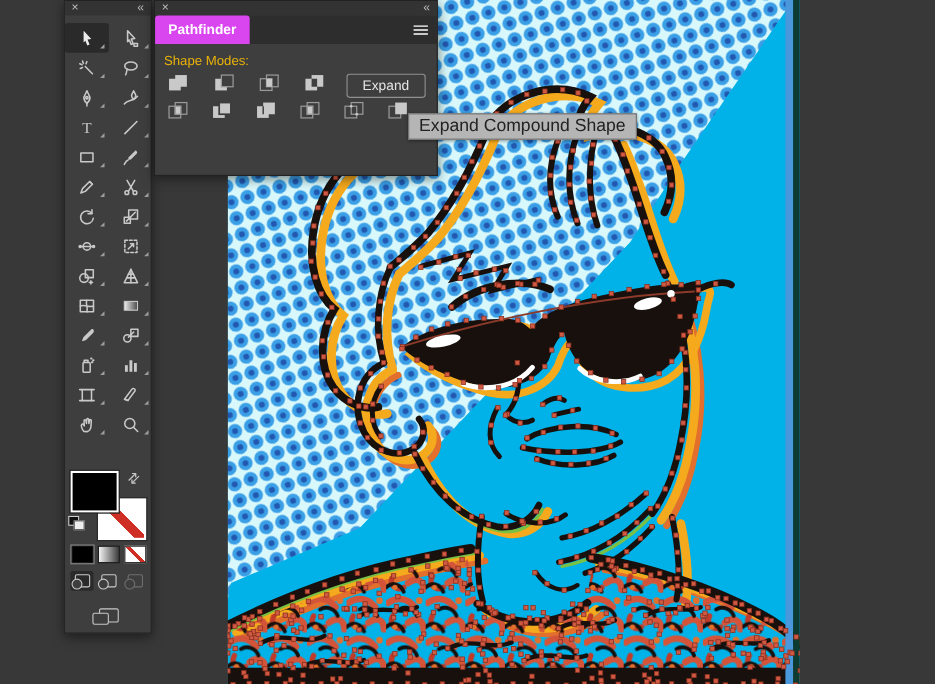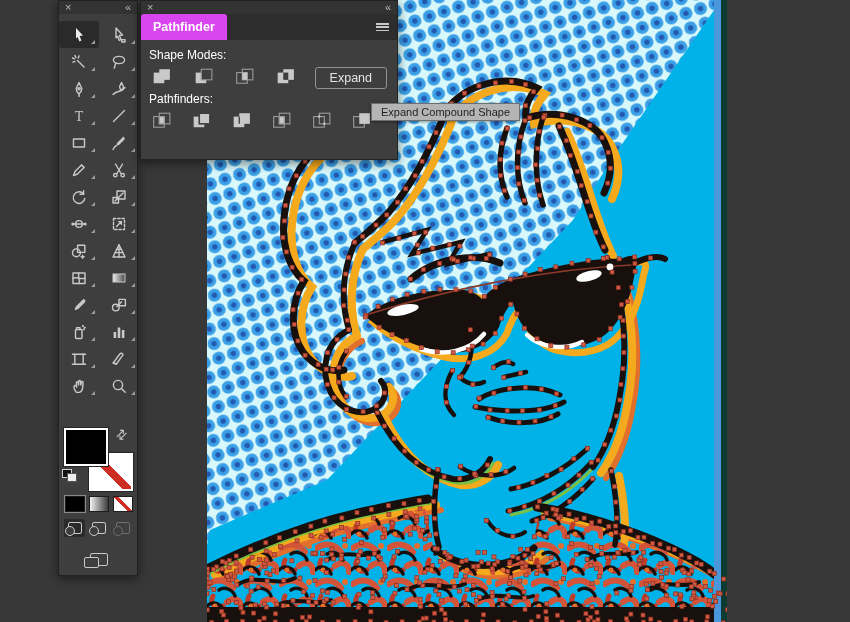--- a/index.html
+++ b/index.html
@@ -62,29 +62,29 @@
 
   
   #pathfinder{left:140px;top:0;width:258px;height:160px;z-index:6;}
   #pf-tabrow{height:26px;background:#2d2d2d;display:flex;align-items:center;}
   #pf-tab{background:#d946ef;height:100%;display:flex;align-items:center;padding:0 12px;
           border-top-left-radius:3px;border-top-right-radius:3px;}
   #pf-tab span{color:#fff;font-size:12.5px;font-weight:bold;}
   #pf-menu{margin-left:auto;margin-right:8px;width:13px;height:9px;
            background:repeating-linear-gradient(#c9c9c9 0 1.6px,transparent 1.6px 3.4px);}
   #pf-body{padding:5px 8px 0 8px;}
-  .pf-label{color:#ffffff;font-size:12px;margin:3px 0 5px 0;}
+  .pf-label{color:#eab308;font-size:12px;margin:3px 0 5px 0;}
   .pf-row{display:flex;align-items:flex-start;margin-bottom:3px;}
   .pf-btn{width:26px;height:22px;margin-right:16px;display:flex;align-items:center;justify-content:center;}
   #expand-btn{margin-left:auto;margin-right:2px;background:#3e3e3e;border:1px solid #919191;
               border-radius:3px;color:#e4e4e4;font-size:12.5px;padding:2px 14px;line-height:16px;cursor:default;}
 
   
   #tooltip{position:absolute;left:371px;top:103px;z-index:10;background:#b5b5b5;
-           border:1px solid #6f6f6f;color:#222;font-size:11px;padding:2px 9px;white-space:nowrap;
+           border:1px solid #6f6f6f;color:#222;font-size:16px;padding:2px 9px;white-space:nowrap;
            box-shadow:0 1px 3px rgba(0,0,0,.4);}
 </style>
 </head>
 <body>
 
 <div id="app">
 
   <div id="canvas">
     <svg id="art" width="520" height="622" viewBox="0 0 520 622">
 <defs>
@@ -1129,21 +1129,20 @@
           </div>
           <div class="pf-btn">
             <span><svg viewBox="0 0 17 15" width="19" height="17" stroke="none">
                 <rect x="1.5" y="4" width="9.5" height="9.5" fill="#c9c9c9"></rect>
                 <rect x="6.5" y="1" width="9.5" height="9.5" fill="#c9c9c9"></rect>
                 <rect x="6.5" y="4" width="4.5" height="6.5" fill="#3e3e3e"></rect>
               </svg></span>
           </div>
         <button id="expand-btn">Expand</button>
       </div>
-      <div class="pf-label">Pathfinders:</div>
       <div class="pf-row" id="pathfinders-row">
           <div class="pf-btn">
             <span><svg viewBox="0 0 17 15" width="19" height="17" stroke="none">
                 <rect x="1.5" y="4" width="9.5" height="9.5" fill="none" stroke="#9a9a9a"></rect>
                 <rect x="6.5" y="1" width="9.5" height="9.5" fill="none" stroke="#9a9a9a"></rect>
                 <rect x="6.5" y="4" width="4.5" height="6.5" fill="#c9c9c9" stroke="#9a9a9a"></rect>
               </svg></span>
           </div>
           <div class="pf-btn">
             <span><svg viewBox="0 0 17 15" width="19" height="17" stroke="none">

